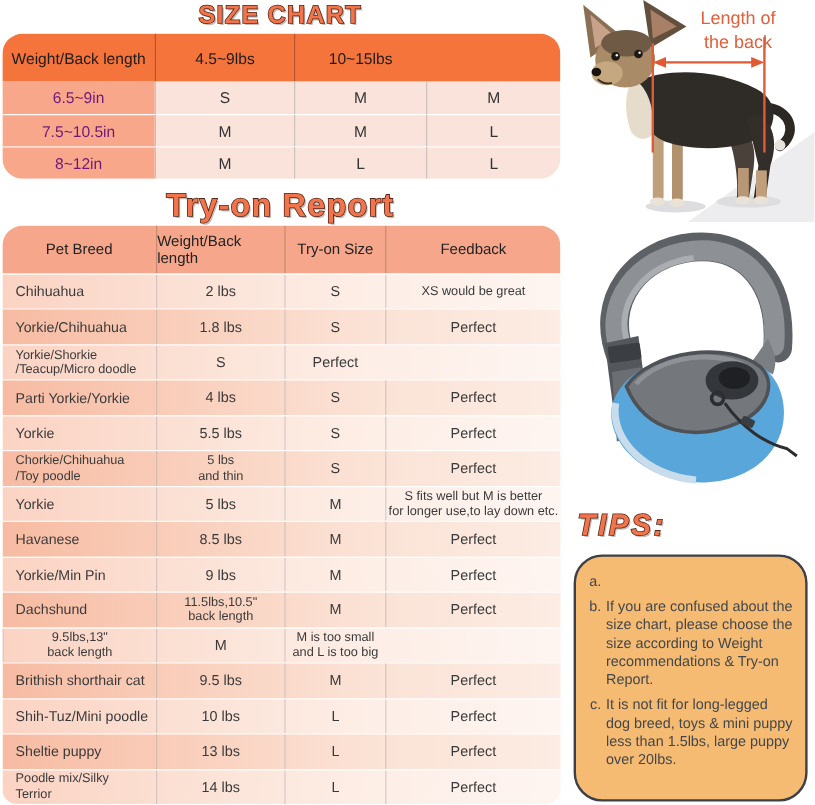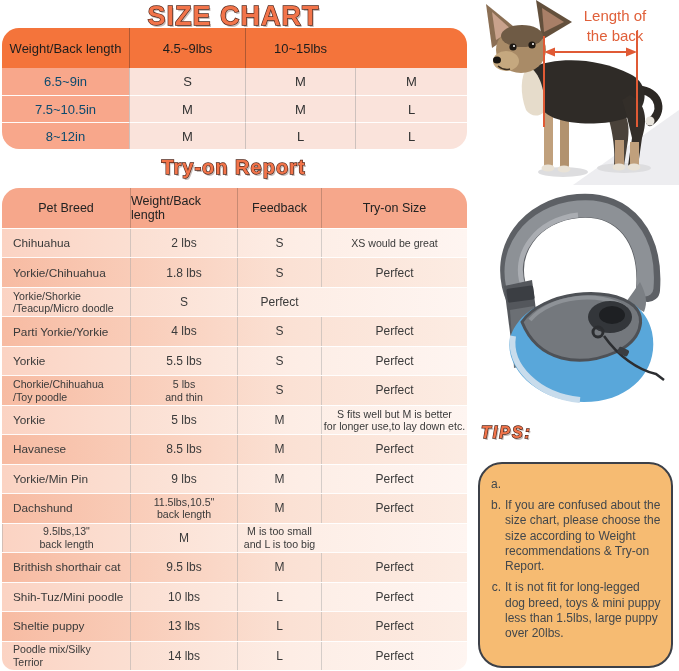--- a/index.html
+++ b/index.html
@@ -3,35 +3,35 @@
 <meta charset="utf-8">
 <style>
   html,body{margin:0;padding:0;background:#fff;}
   .page{position:relative;width:679px;height:671px;background:#ffffff;overflow:hidden;
         font-family:"Liberation Sans",sans-serif;color:#333;}
 
   
   .bubble-title{position:absolute;font-weight:800;color:#F2744A;letter-spacing:1px;
     -webkit-text-stroke:1.3px #53281c;paint-order:stroke fill;
     text-shadow:1.5px 1.5px 0 rgba(70,35,25,.3);}
-  #size-title{left:0;top:1px;width:467px;text-align:center;font-size:27px;}
-  #tryon-title{left:0;top:156px;width:467px;text-align:center;font-size:20px;}
-  #tips-title{left:481px;top:424px;font-size:16px;font-style:italic;letter-spacing:2px;}
+  #size-title{left:0;top:1px;width:467px;text-align:center;font-size:21px;}
+  #tryon-title{left:0;top:156px;width:467px;text-align:center;font-size:27px;}
+  #tips-title{left:481px;top:424px;font-size:25px;font-style:italic;letter-spacing:2px;}
 
   
   .size-table{position:absolute;left:2px;top:28px;width:465px;height:121px;
     border-radius:17px;overflow:hidden;}
   .sc-grid{display:grid;grid-template-columns:127px 116px 110px 112px;}
   .size-table .thead{height:40px;background:#F4743B;}
   .size-table .hc{display:flex;align-items:center;justify-content:center;
     font-size:13px;color:#1d1d1d;}
   .size-table .hc:nth-child(n+2){border-left:1px solid rgba(90,55,40,.45);}
   .srow{height:27px;}
   .srow .rowhead{background:#F8A78B;display:flex;align-items:center;justify-content:center;
-    font-size:13px;color:#0c4a6e;}
+    font-size:13px;color:#701a75;}
   .srow .dc{background:#FAE3DB;display:flex;align-items:center;justify-content:center;
     font-size:13px;color:#333;border-left:1px solid rgba(160,160,160,.5);}
   .srow + .srow .rowhead,.srow + .srow .dc{border-top:1px solid rgba(255,255,255,.95);}
 
   
   .tryon-table{position:absolute;left:2px;top:188px;width:465px;height:482px;
     border-radius:17px 17px 12px 12px;overflow:hidden;display:flex;flex-direction:column;}
   .to-grid{display:grid;grid-template-columns:128px 107px 84px 146px;}
   .tryon-table .thead{height:40px;background:#F6A78B;flex:0 0 40px;}
   .tryon-table .hc{display:flex;align-items:center;justify-content:center;
@@ -96,22 +96,22 @@
       <div class="dc">L</div>
     </div>
   </div>
 
   <div class="bubble-title" id="tryon-title">Try-on Report</div>
 
   <div class="tryon-table">
     <div class="thead to-grid">
       <div class="hc">Pet Breed</div>
       <div class="hc">Weight/Back length</div>
+      <div class="hc">Try-on Size</div>
       <div class="hc">Feedback</div>
-      <div class="hc">Try-on Size</div>
     </div>
     <div class="trows">
 
       <div class="trow odd to-grid">
         <div class="cell breed">Chihuahua</div>
         <div class="cell">2 lbs</div>
         <div class="cell">S</div>
         <div class="cell sm">XS would be great</div>
       </div>
       <div class="trow even to-grid">

